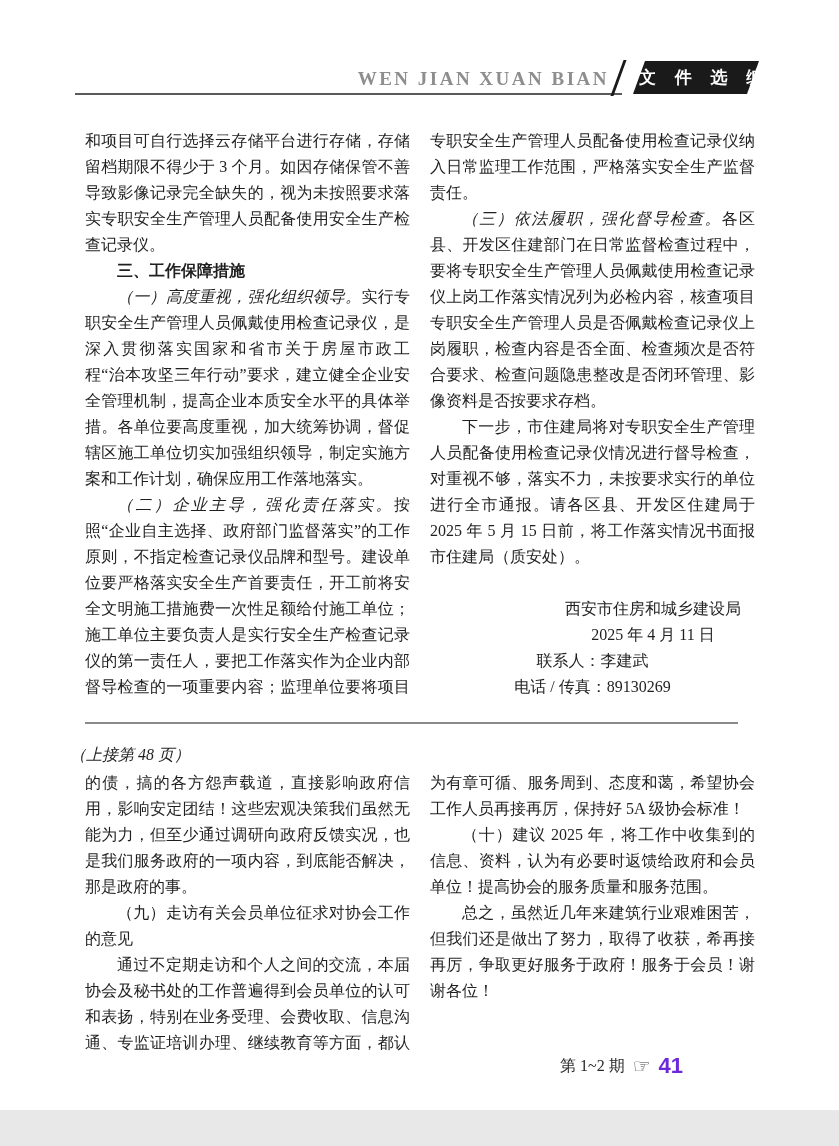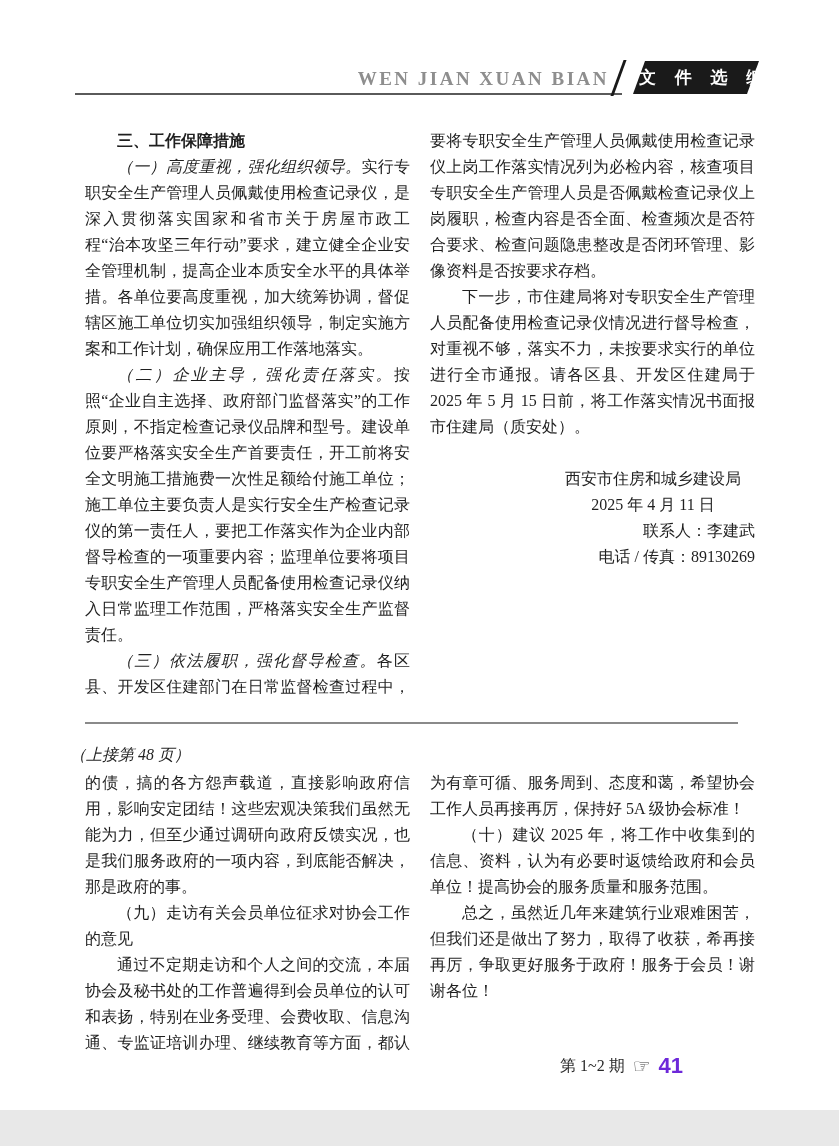--- a/index.html
+++ b/index.html
@@ -44,21 +44,21 @@
   .cols-bottom{top:770px;height:292px;}
   .para{margin:0;}
   .para.indent{text-indent:2em;}
   .para.heading{font-weight:bold;text-indent:2em;}
   .lead{font-style:italic;}
   .signature{text-align:right;padding-right:14px;}
   .signature.gap{margin-top:26px;}
   .sig-inner{display:inline-block;text-align:center;}
   .sig-org{display:block;}
   .sig-date{display:block;}
-  .contact-line{text-align:right;}
+  .contact-line{text-align:center;}
   
   .section-divider{
     position:absolute;left:85px;top:722px;width:653px;height:2px;background:#8a8a8a;
   }
   .continued-note{
     position:absolute;left:70px;top:742px;width:340px;
     font-size:16px;line-height:26px;font-style:italic;
   }
   
   .footer{
@@ -78,20 +78,21 @@
 <div class="page">
 
   <div class="pinyin-title">WEN JIAN XUAN BIAN</div>
   <div class="header-rule"></div>
   <div class="header-slash"></div>
   <div class="badge">
     <span class="badge-label">文 件 选 编</span>
   </div>
 
   <div class="cols cols-top">
+    <p class="para"><span>和项目可自行选择云存储平台进行存储，存储留档期限不得少于 3 个月。如因存储保管不善导致影像记录完全缺失的，视为未按照要求落实专职安全生产管理人员配备使用安全生产检查记录仪。</span></p>
     <p class="para heading">三、工作保障措施</p>
     <p class="para indent"><span class="lead">（一）高度重视，强化组织领导。</span><span>实行专职安全生产管理人员佩戴使用检查记录仪，是深入贯彻落实国家和省市关于房屋市政工程“治本攻坚三年行动”要求，建立健全企业安全管理机制，提高企业本质安全水平的具体举措。各单位要高度重视，加大统筹协调，督促辖区施工单位切实加强组织领导，制定实施方案和工作计划，确保应用工作落地落实。</span></p>
     <p class="para indent"><span class="lead">（二）企业主导，强化责任落实。</span><span>按照“企业自主选择、政府部门监督落实”的工作原则，不指定检查记录仪品牌和型号。建设单位要严格落实安全生产首要责任，开工前将安全文明施工措施费一次性足额给付施工单位；施工单位主要负责人是实行安全生产检查记录仪的第一责任人，要把工作落实作为企业内部督导检查的一项重要内容；监理单位要将项目专职安全生产管理人员配备使用检查记录仪纳入日常监理工作范围，严格落实安全生产监督责任。</span></p>
     <p class="para indent"><span class="lead">（三）依法履职，强化督导检查。</span><span>各区县、开发区住建部门在日常监督检查过程中，要将专职安全生产管理人员佩戴使用检查记录仪上岗工作落实情况列为必检内容，核查项目专职安全生产管理人员是否佩戴检查记录仪上岗履职，检查内容是否全面、检查频次是否符合要求、检查问题隐患整改是否闭环管理、影像资料是否按要求存档。</span></p>
     <p class="para indent"><span>下一步，市住建局将对专职安全生产管理人员配备使用检查记录仪情况进行督导检查，对重视不够，落实不力，未按要求实行的单位进行全市通报。请各区县、开发区住建局于 2025 年 5 月 15 日前，将工作落实情况书面报市住建局（质安处）。</span></p>
 
     <div class="signature gap">
       <span class="sig-inner">
         <span class="sig-org">西安市住房和城乡建设局</span>
         <span class="sig-date">2025 年 4 月 11 日</span>

